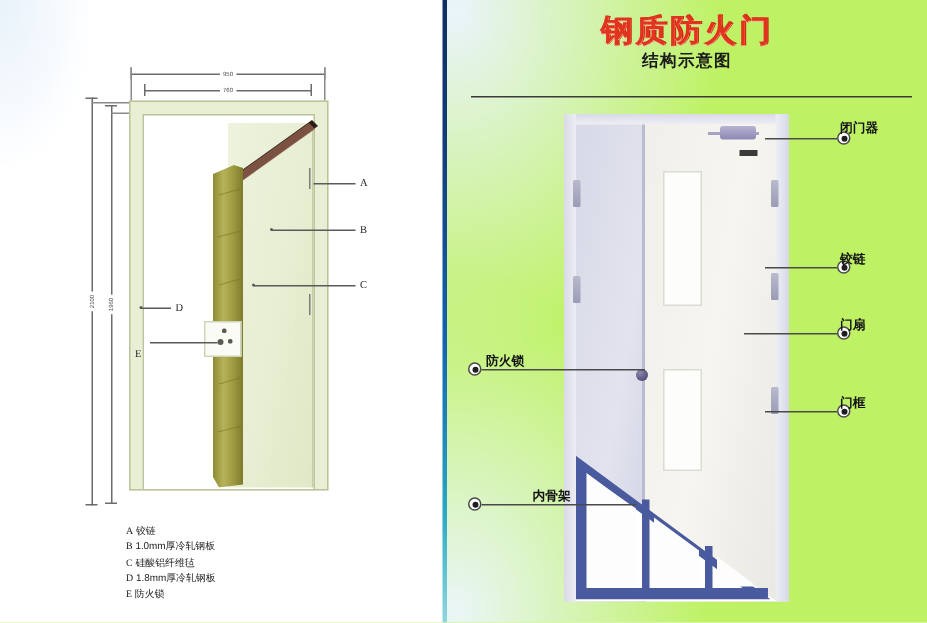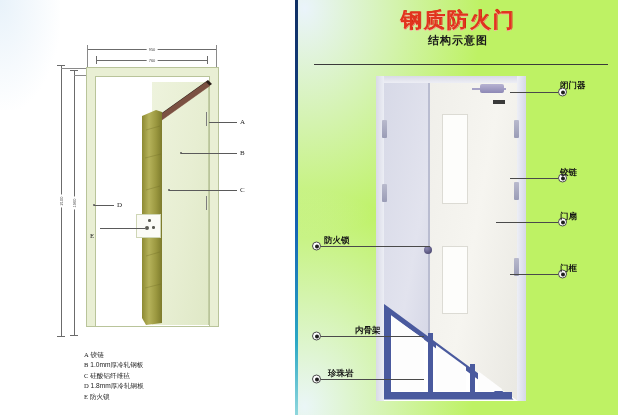--- a/index.html
+++ b/index.html
@@ -384,20 +384,15 @@
       <div class="cline" style="left:9px;width:109px;"></div>
       <div class="clbl" style="left:12px;">防火锁</div>
     </div>
 
     <div class="callout" style="left:14px;top:330px;width:112px;height:12px;">
       <div class="cdot" style="left:0;"></div>
       <div class="cline" style="left:9px;width:103px;"></div>
       <div class="clbl" style="left:4px;margin-left:39px;">内骨架</div>
     </div>
 
-    <div class="callout" style="left:14px;top:373px;width:112px;height:12px;">
-      <div class="cdot" style="left:0;"></div>
-      <div class="cline" style="left:9px;width:103px;"></div>
-      <div class="clbl" style="left:16px;">珍珠岩</div>
-    </div>
 
   </div>
 </div>
 
 </body></html>

